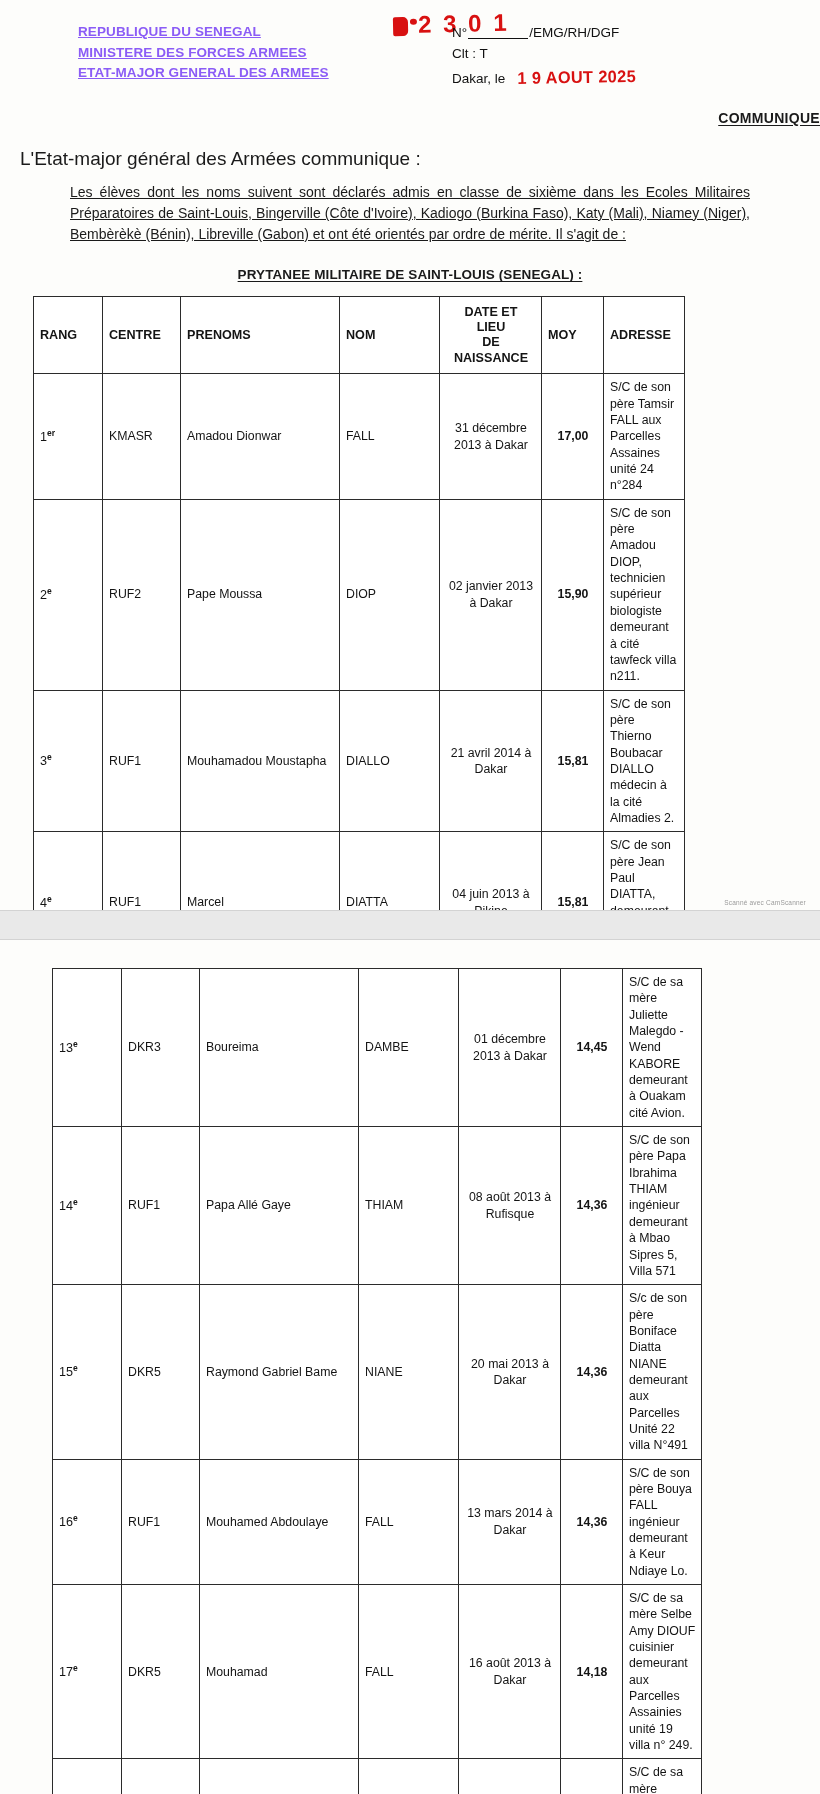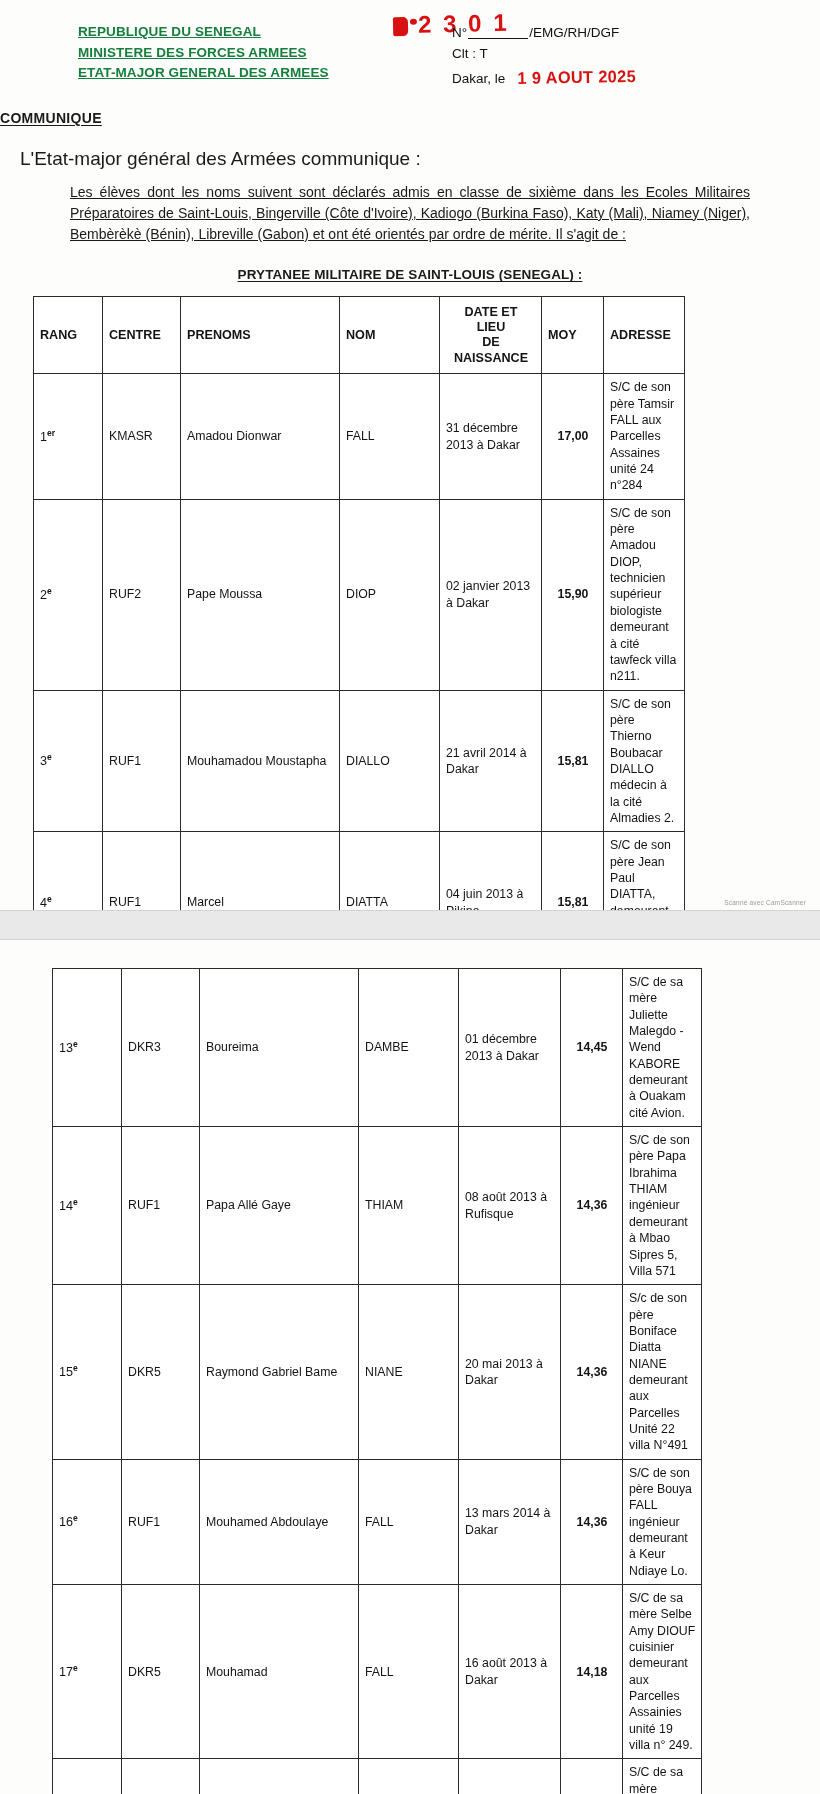--- a/index.html
+++ b/index.html
@@ -23,21 +23,21 @@
     justify-content:flex-start;
     padding:22px 0 0 0;
     position:relative;
   }
   .lh-left{
     margin-left:78px;
     font-size:13.5px;
     font-weight:700;
     line-height:1.52;
     letter-spacing:.1px;
-    color:#15803d;
+    color:#8b5cf6;
   }
   .lh-left div{
     text-decoration:underline;
     text-underline-offset:1px;
     white-space:nowrap;
   }
   .lh-right{
     position:absolute;
     left:452px;
     top:22px;
@@ -89,21 +89,21 @@
     color:#d81111;
     font-weight:700;
     font-size:17px;
     letter-spacing:.4px;
     display:inline-block;
     margin-left:10px;
     transform:rotate(-1deg) scaleX(.96);
     white-space:nowrap;
   }
   .doc-title{
-    text-align:left;
+    text-align:right;
     font-size:14px;
     font-weight:700;
     margin:26px 0 12px 0;
     letter-spacing:.3px;
   }
   .doc-title span{text-decoration:underline;text-underline-offset:2px;}
   .intro-line{
     font-size:19px;
     margin:22px 0 0 0;
     padding-left:20px;
@@ -144,21 +144,21 @@
   table.reg thead th{
     font-weight:700;
     text-align:left;
     font-size:12.6px;
     height:66px;
   }
   th.c-rang,td.c-rang{width:57px;text-align:left;margin-left:36px;}
   th.c-centre,td.c-centre{width:66px;}
   th.c-prenoms,td.c-prenoms{width:147px;}
   th.c-nom,td.c-nom{width:88px;}
-  th.c-date,td.c-date{width:90px;}
+  th.c-date,td.c-date{width:90px;text-align:center;}
   th.c-moy,td.c-moy{width:50px;}
   th.c-adresse,td.c-adresse{width:auto;}
   th.c-date{text-align:center;}
   td.c-moy{font-weight:700;text-align:center;}
   th.c-moy{text-align:left;}
   td.c-rang{font-size:12.6px;}
   td.c-rang sup{font-size:8.5px;vertical-align:super;font-weight:bold;}
   .hdr-date{display:block;text-align:center;line-height:1.22;}
 
   .rowtall td{height:56px;}

